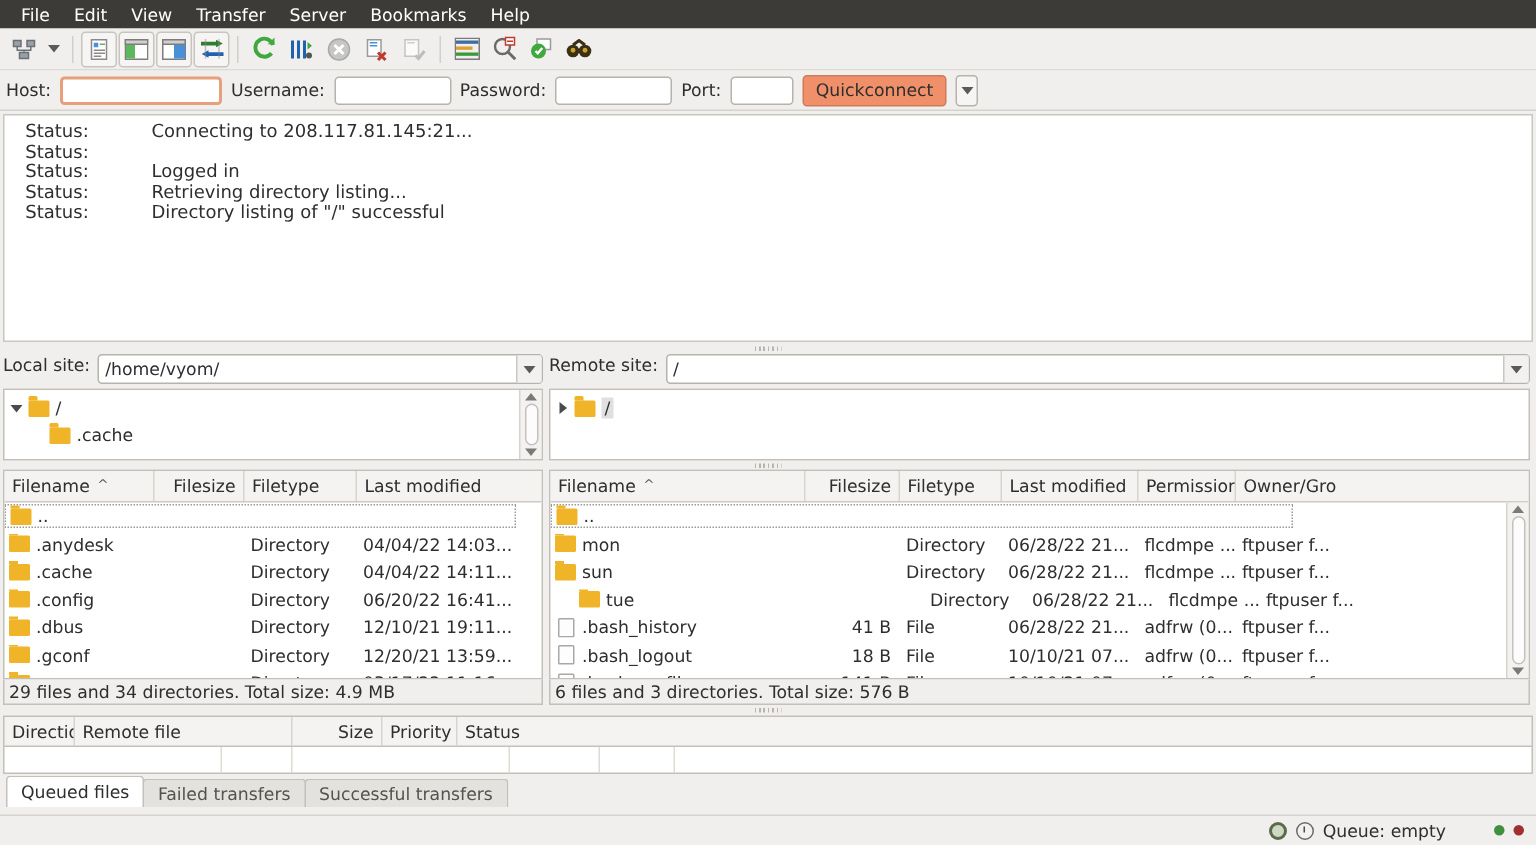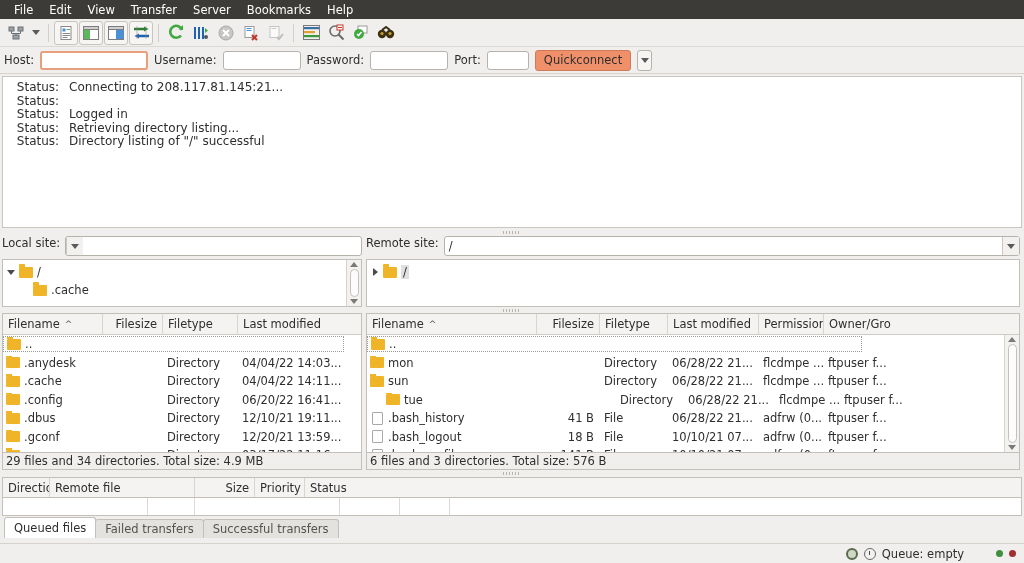--- a/index.html
+++ b/index.html
@@ -55,21 +55,21 @@
     width: 15px; height: 21px; background: #f6f5f3; border: 1px solid #b6b3ad;
     border-radius: 3px; display: flex; align-items: center; justify-content: center;
   }
   
   .statuslog {
     height: 152px; background: #ffffff; border: 1px solid #c9c6c0;
     margin: 2px 2px 0 2px; padding: 4px 0 0 0; overflow: hidden;
   }
   .srow { display: flex; line-height: 13.6px; font-size: 12px; text-align: center; }
   .srow .lbl { width: 66px; padding-left: 4px; color: #2e2e2e; }
-  .srow .msg { color: #2e2e2e; }
+  .srow .msg { color: #2e2e2e; margin-left: 32px; }
   
   .hsplit { height: 8px; display:flex; align-items:center; justify-content:center; background:#f0efed;}
   .hsplit .grip { width: 18px; height: 3px;
      background: repeating-linear-gradient(to right,#b8b5af 0 1px,transparent 1px 3px); }
   
   .panes { display: flex; padding: 0 2px; gap: 4px; }
   .pane { width: 360px; }
   .pane.remote { width: 654px; }
   .siterow { display: flex; align-items: flex-start; height: 22px; gap: 5px; }
   .siterow .lbl { font-size: 11.5px; white-space: nowrap; }
@@ -342,20 +342,21 @@
 
 <div class="hsplit">
     <div class="grip"></div>
   </div>
 
 <div class="panes">
   <div class="pane">
     <div class="siterow">
       <span class="lbl">Local site:</span>
       <div class="sitebox">
+        <span class="val">/home/vyom/</span>
         <span class="arrow">
             <span class="tri-dn"></span>
           </span>
       </div>
     </div>
   </div>
   <div class="pane remote">
     <div class="siterow">
       <span class="lbl">Remote site:</span>
       <div class="sitebox">

